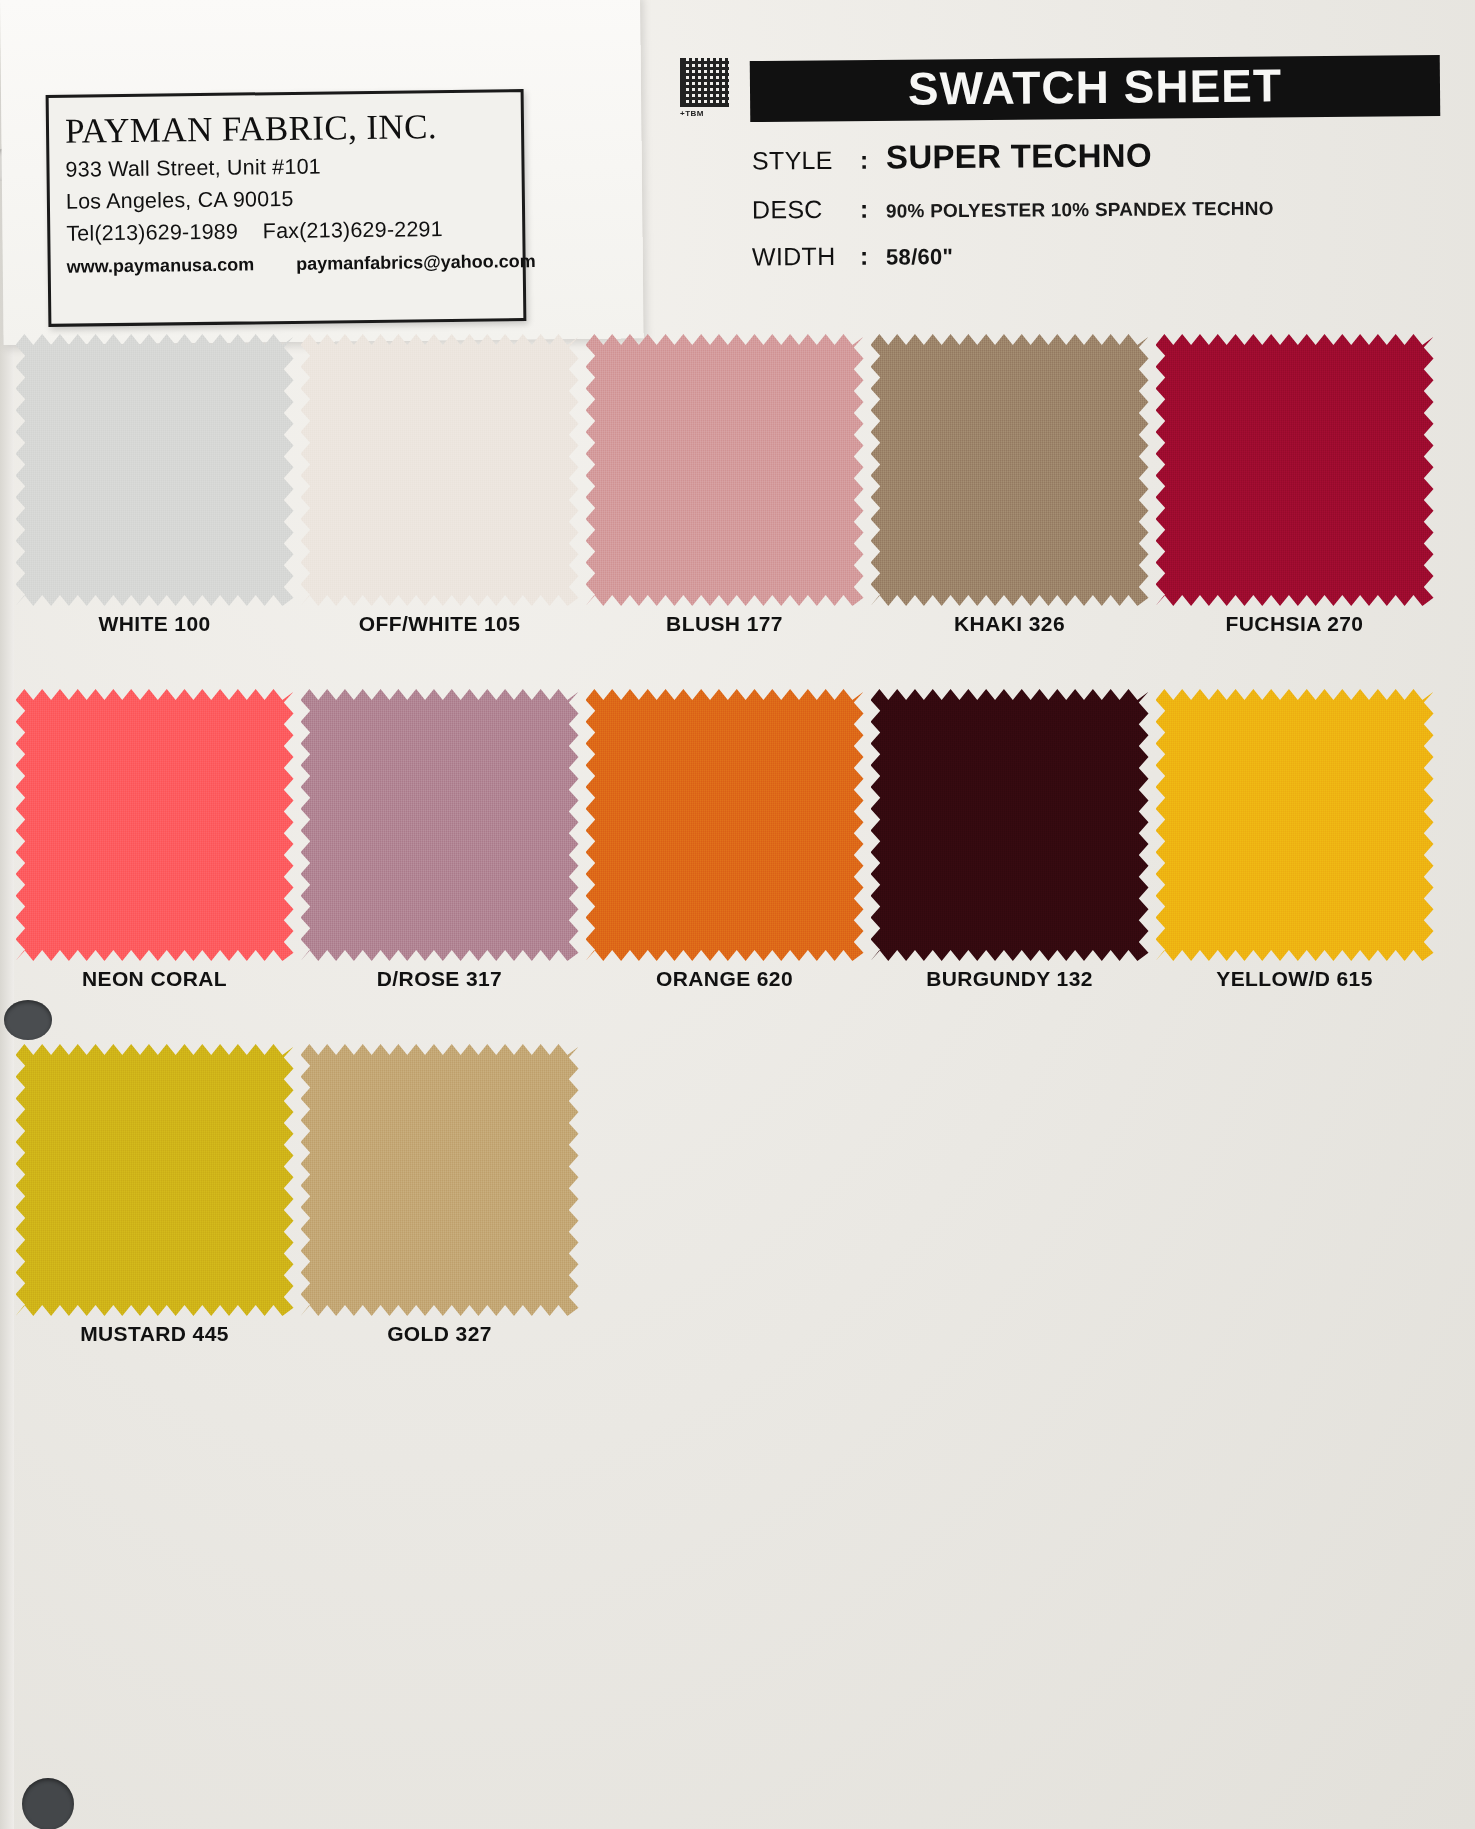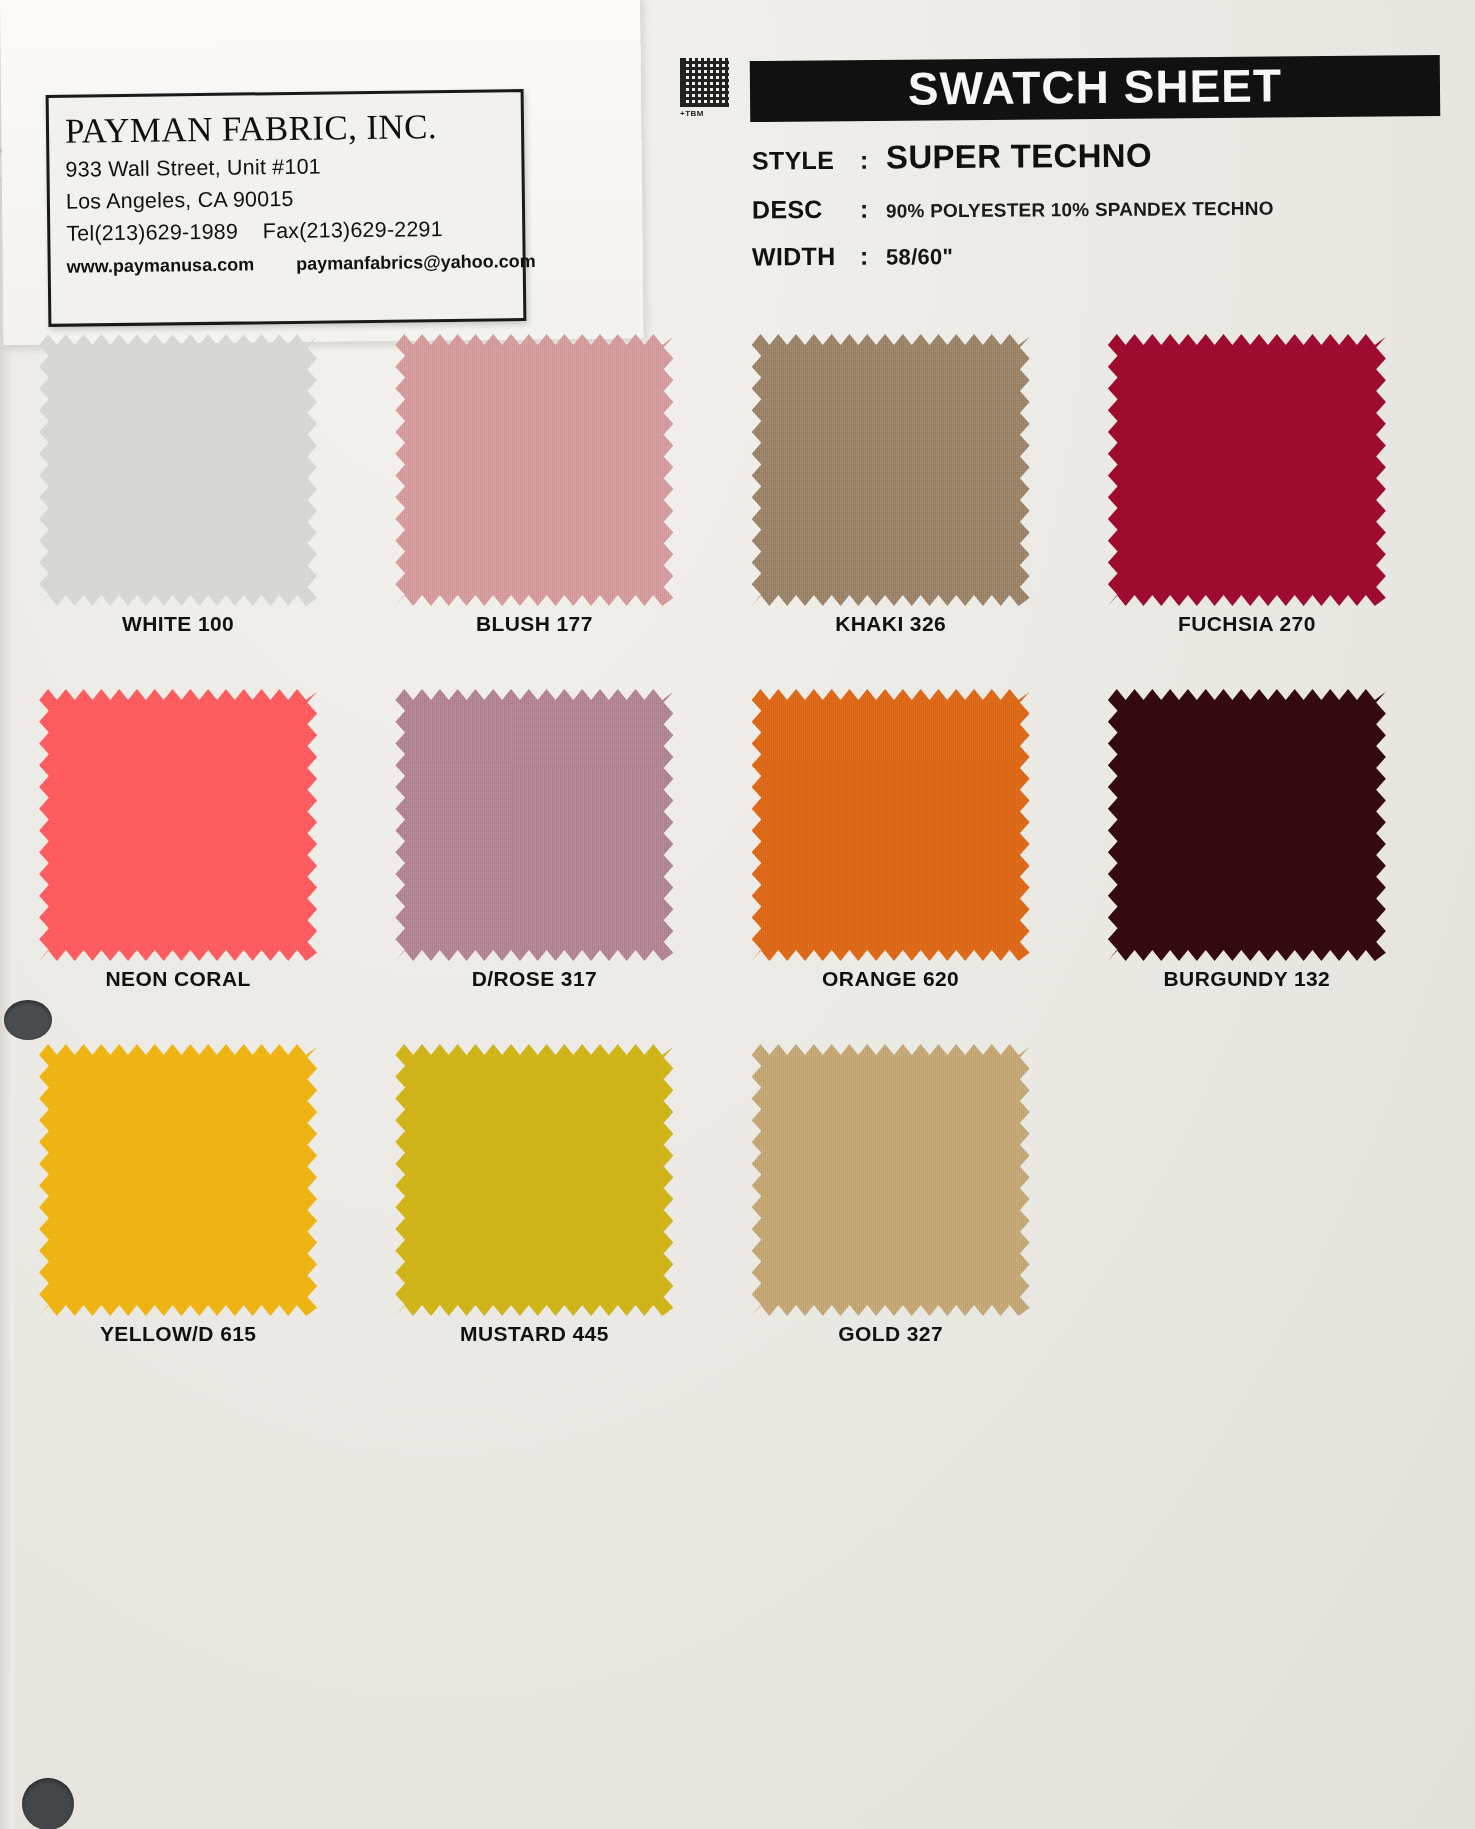--- a/index.html
+++ b/index.html
@@ -74,30 +74,30 @@
   #dm-caption{font-size:8px;font-weight:bold;color:#222;margin-top:2px;letter-spacing:.5px;}
   #swatch-sheet-banner{
     flex:1;background:#111;color:#f7f7f5;
     font-size:46px;font-weight:bold;letter-spacing:1px;
     text-align:center;padding:6px 0 9px 0;
     transform:rotate(-0.5deg);
     line-height:1;
   }
   .spec-row{display:flex;align-items:baseline;margin-top:18px;margin-left:72px;
     transform:rotate(-0.4deg);}
-  .spec-key{font-size:25px;font-weight:bold;color:#111;width:108px;letter-spacing:.3px;}
+  .spec-key{font-size:25px;font-weight:normal;color:#111;width:108px;letter-spacing:.3px;}
   .spec-colon{font-size:25px;font-weight:bold;color:#111;width:26px;}
   .spec-val-big{font-size:33px;font-weight:bold;color:#111;letter-spacing:.3px;}
   .spec-val{font-size:19px;font-weight:bold;color:#1a1a1a;letter-spacing:.2px;}
   .spec-val-mid{font-size:22px;font-weight:bold;color:#141414;letter-spacing:.3px;}
 
   
   #grid{
     position:absolute;left:0;top:330px;width:1425px;
-    display:grid;grid-template-columns:repeat(4,1fr);
+    display:grid;grid-template-columns:repeat(5,1fr);padding-left:12px;
   }
   .cell{position:relative;height:355px;display:flex;flex-direction:column;
         align-items:center;justify-content:flex-start;}
   .swatch-wrap{position:relative;width:278px;height:272px;margin-top:4px;}
   .swatch{
     position:absolute;inset:0;
     
     clip-path:polygon(
       0% 4%, 3.2% 0%, 6.4% 4%, 9.6% 0%, 12.8% 4%, 16% 0%, 19.2% 4%, 22.4% 0%,
       25.6% 4%, 28.8% 0%, 32% 4%, 35.2% 0%, 38.4% 4%, 41.6% 0%, 44.8% 4%,
@@ -194,20 +194,27 @@
       <div class="cell">
         <div class="swatch-wrap">
           <div class="shadow"></div>
           <div class="swatch" style="background: rgb(214, 215, 213);"></div>
         </div>
         <div class="label">WHITE 100</div>
       </div>
       <div class="cell">
         <div class="swatch-wrap">
           <div class="shadow"></div>
+          <div class="swatch" style="background: rgb(236, 229, 222);"></div>
+        </div>
+        <div class="label">OFF/WHITE 105</div>
+      </div>
+      <div class="cell">
+        <div class="swatch-wrap">
+          <div class="shadow"></div>
           <div class="swatch" style="background: rgb(212, 154, 155);"></div>
         </div>
         <div class="label">BLUSH 177</div>
       </div>
       <div class="cell">
         <div class="swatch-wrap">
           <div class="shadow"></div>
           <div class="swatch" style="background: rgb(155, 130, 104);"></div>
         </div>
         <div class="label">KHAKI 326</div>

